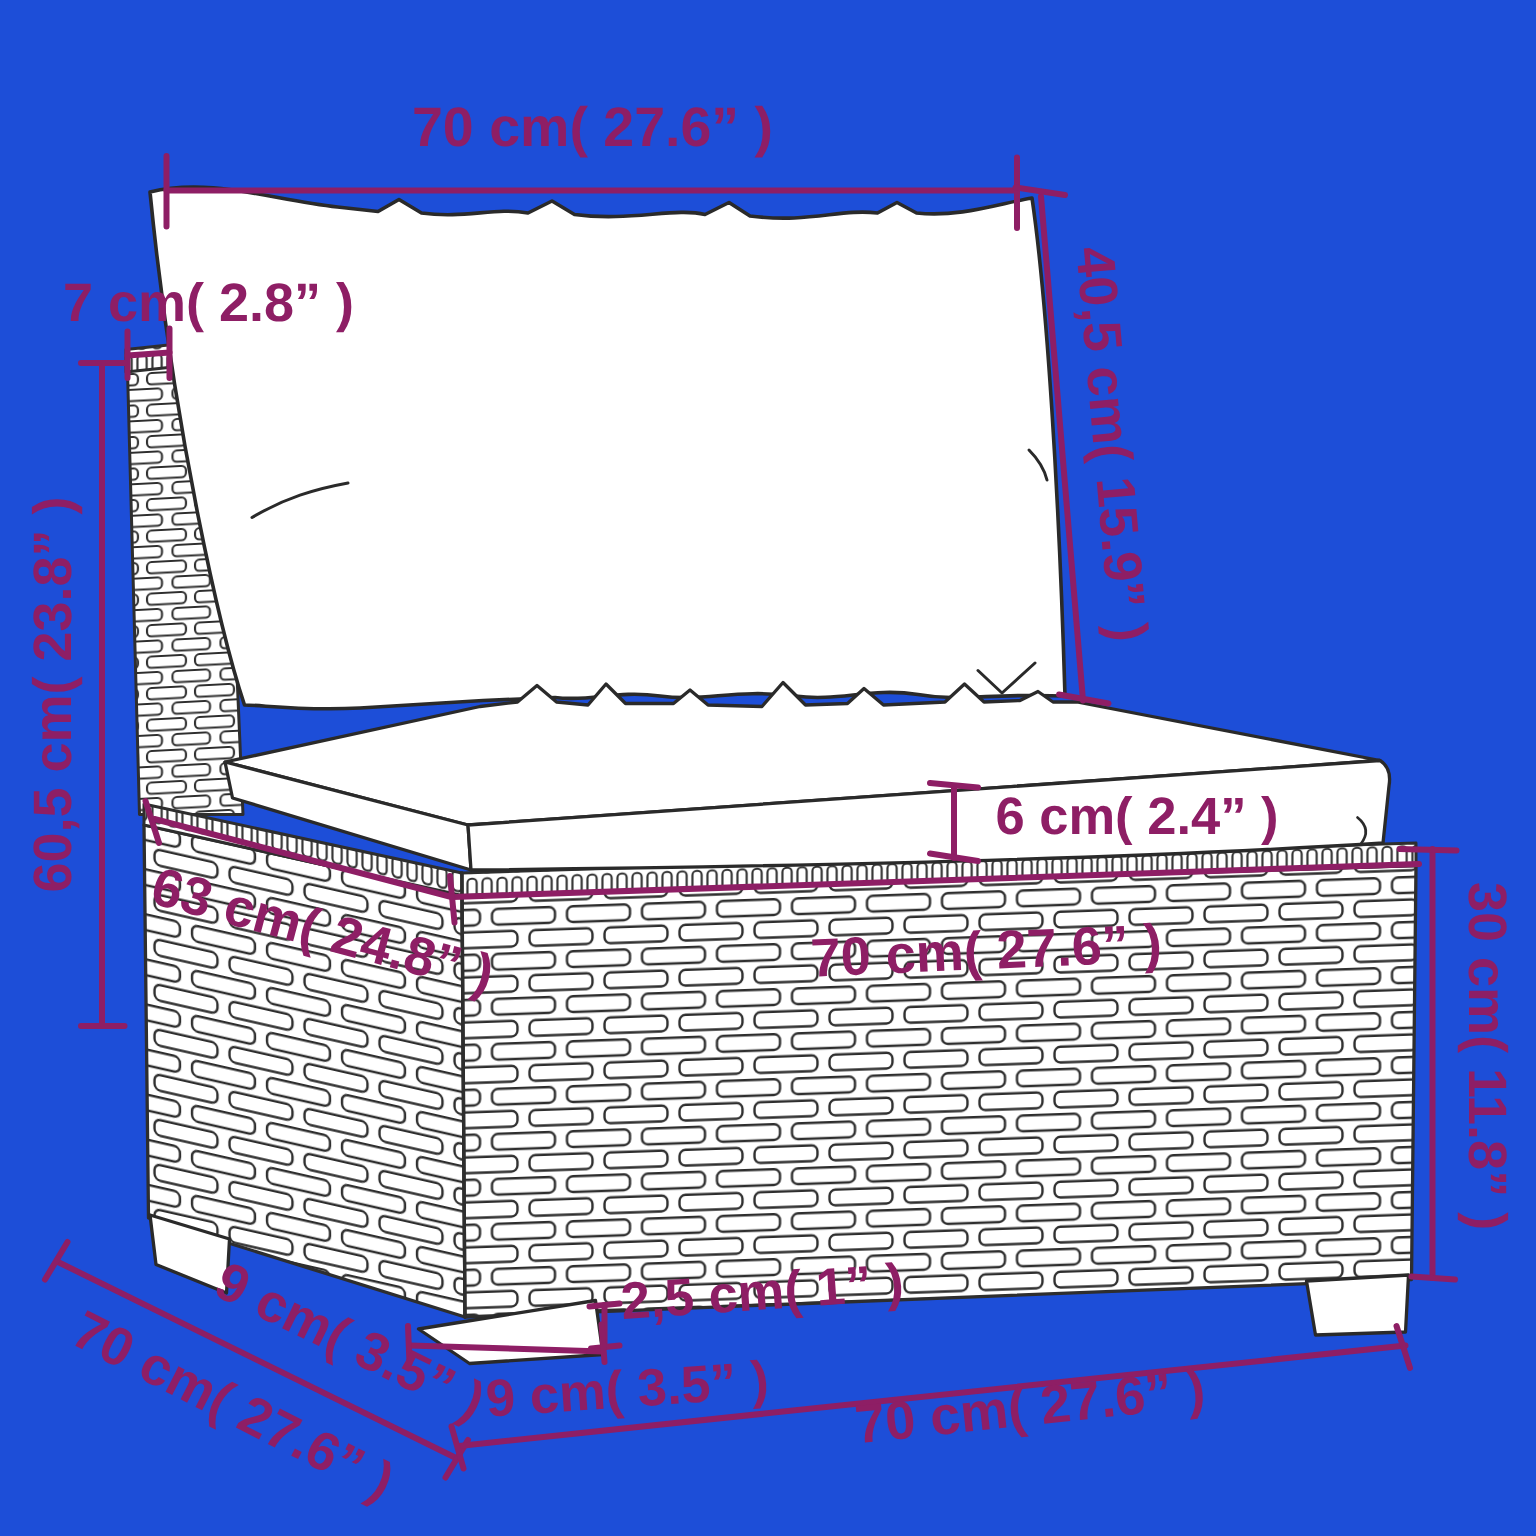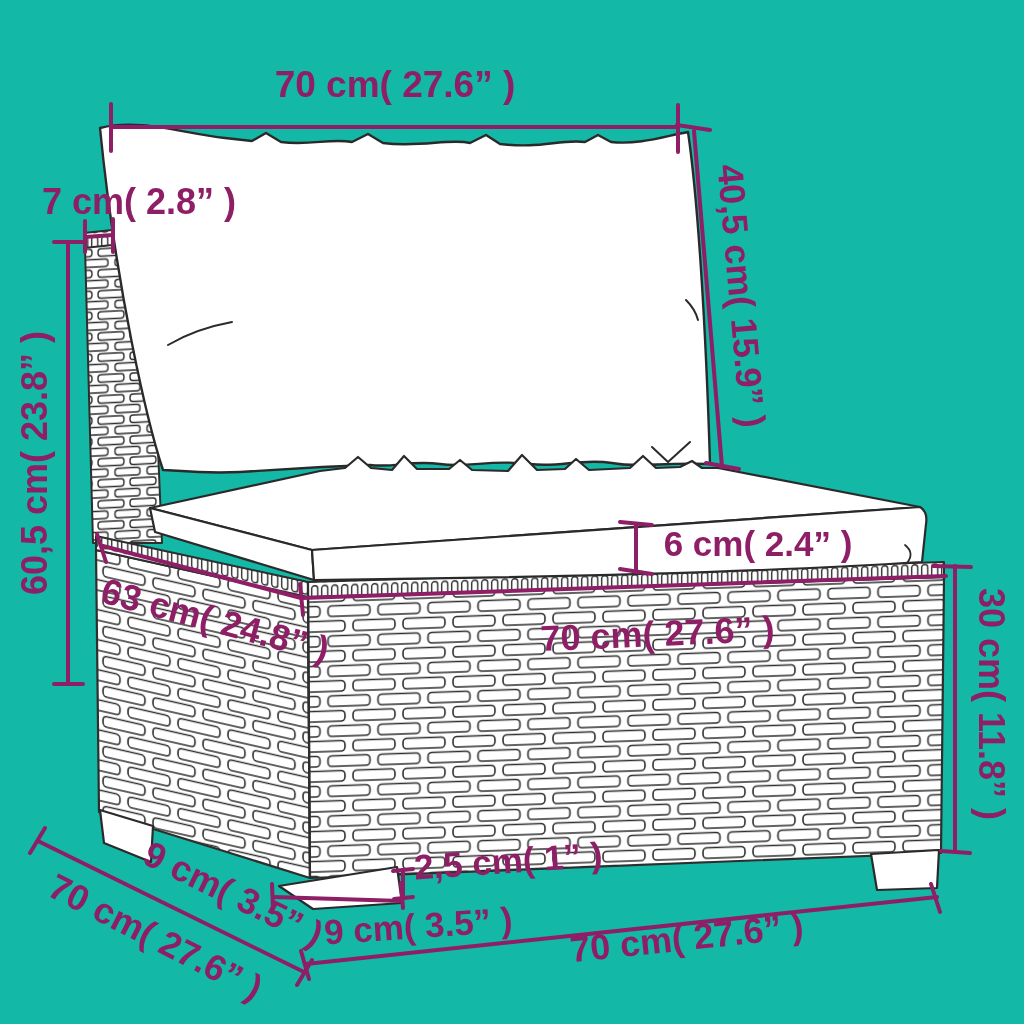--- a/index.html
+++ b/index.html
@@ -1,16 +1,16 @@
 <!DOCTYPE html>
 <html><head>
 <meta charset="utf-8">
 <style>
   html,body{margin:0;padding:0;background:#ffffff;}
-  .stage{position:relative;width:1024px;height:1024px;background:#14b8a6;overflow:hidden;
+  .stage{position:relative;width:1024px;height:1024px;background:#1d4ed8;overflow:hidden;
          font-family:"Liberation Sans",sans-serif;}
   svg text{font-family:"Liberation Sans","DejaVu Sans",sans-serif;font-weight:bold;}
   .dimtxt{fill:#8E1E65;}
 </style>
 </head>
 <body>
 
 <div class="stage">
 <svg width="1024" height="1024" viewBox="0 0 1024 1024">
   <defs>

